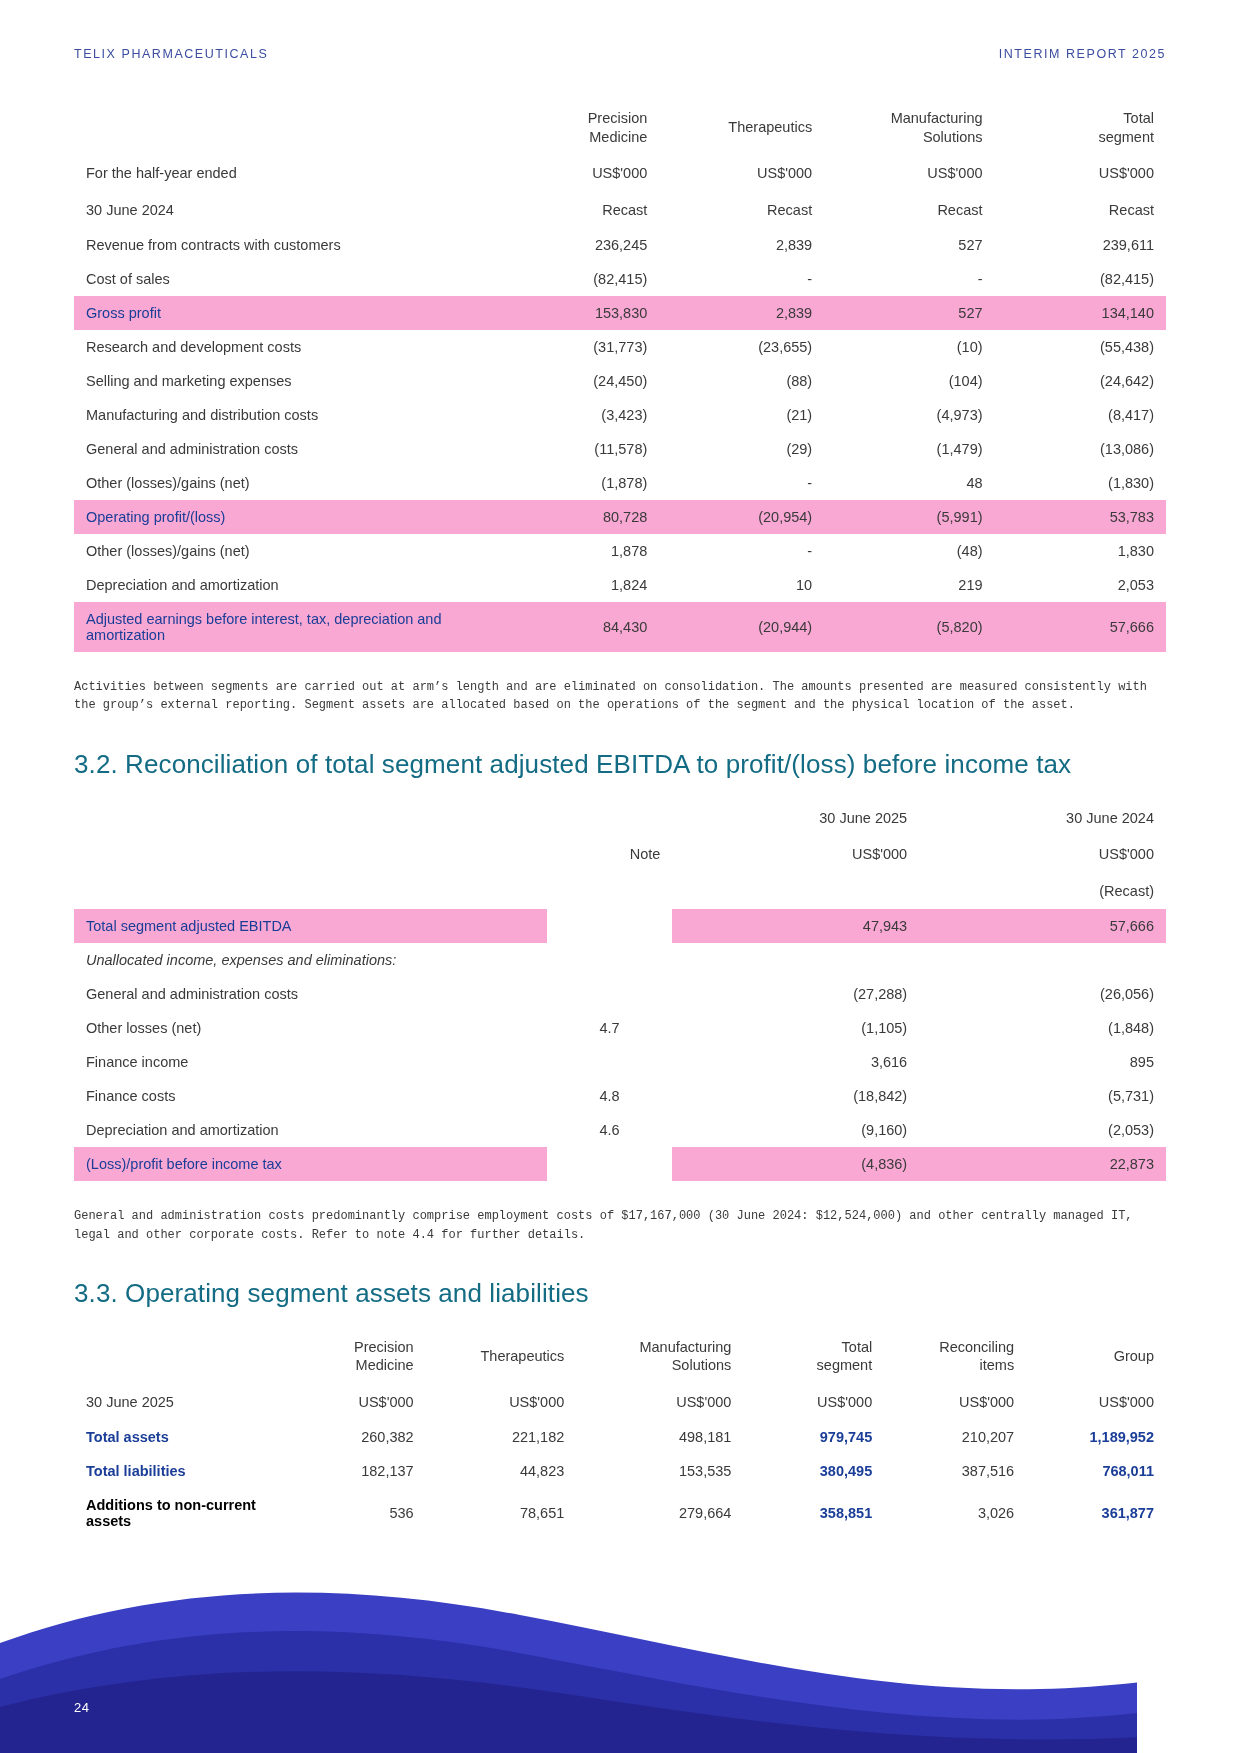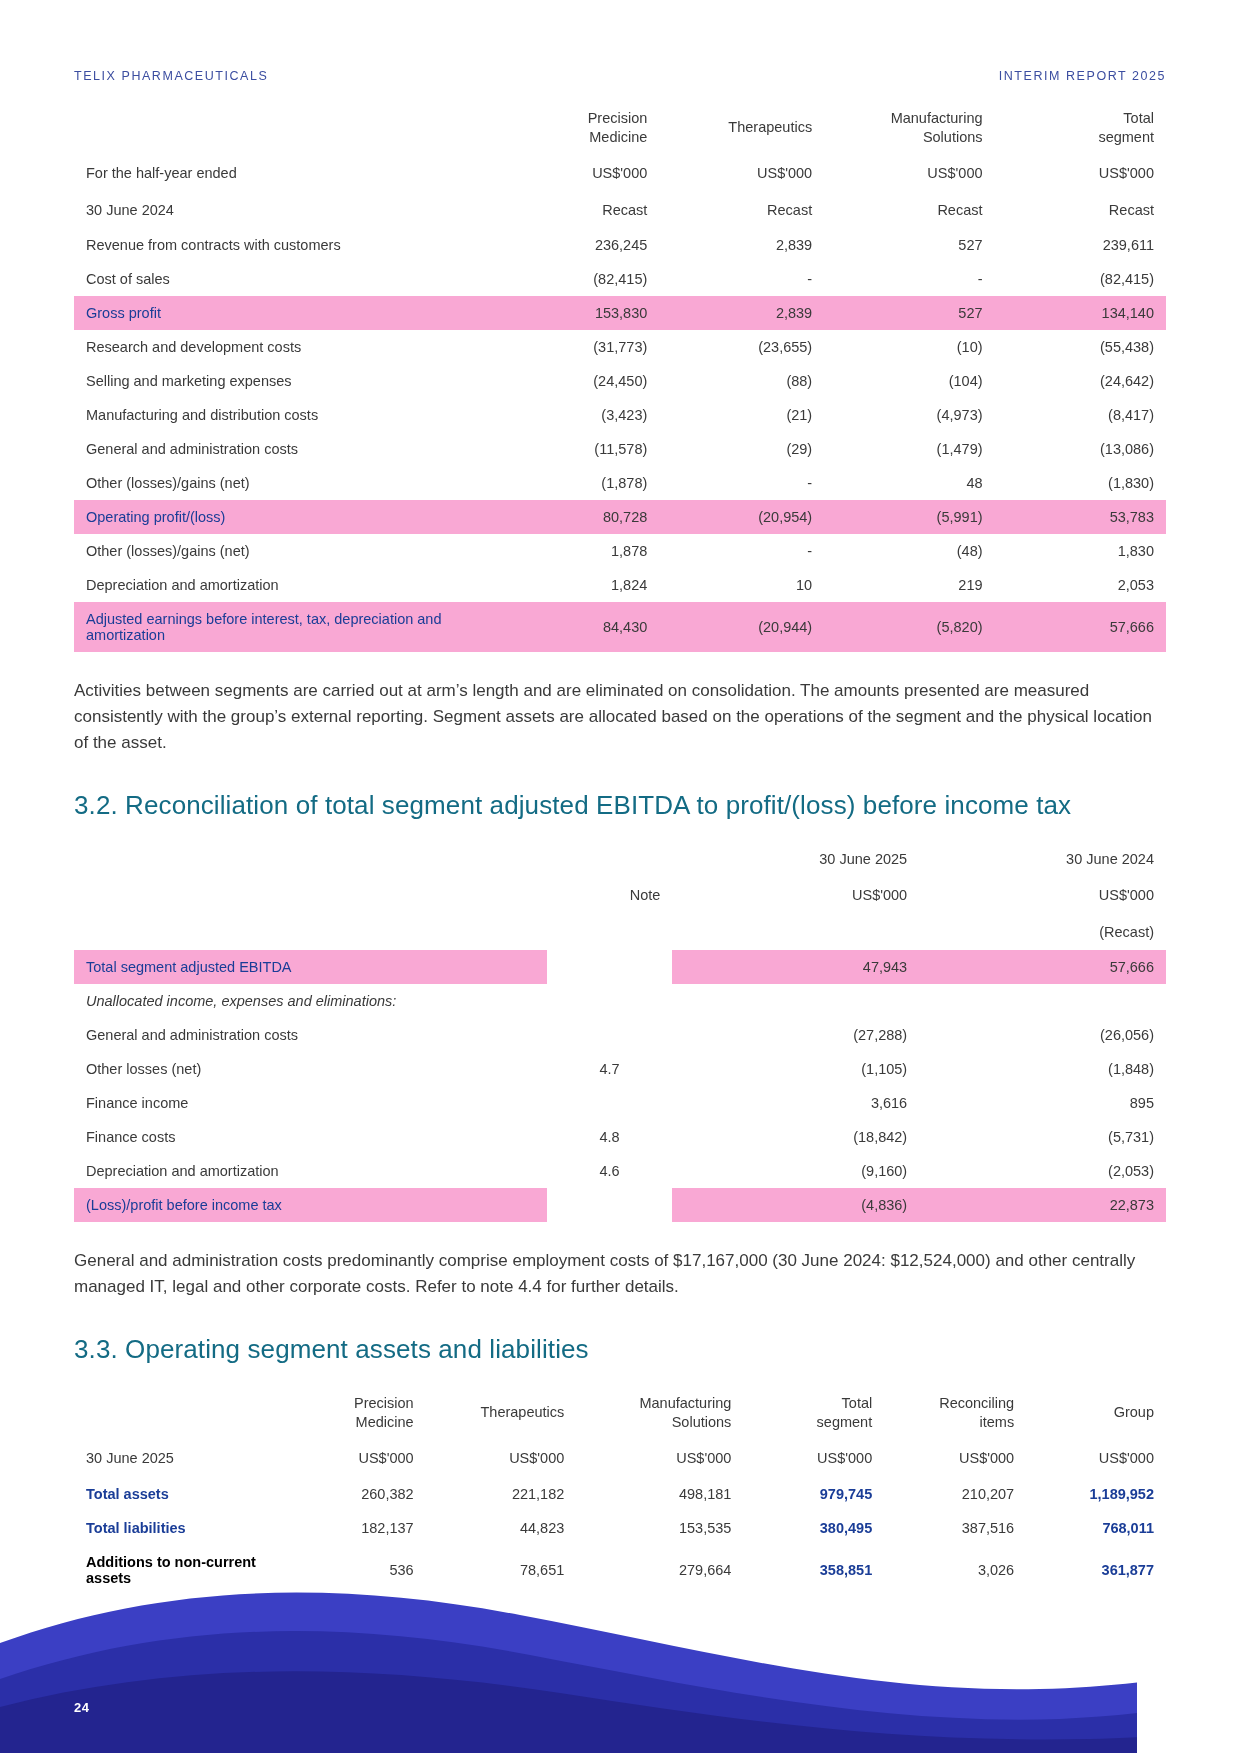--- a/index.html
+++ b/index.html
@@ -27,21 +27,20 @@
     top: 47px;
     left: 74px;
     right: 74px;
     display: flex;
     justify-content: space-between;
     align-items: baseline;
     font-size: 12.5px;
     letter-spacing: 1.55px;
     color: #3b4da0;
     font-weight: 400;
-    margin-top: 22px;
   }
   .runhead .right { text-align: right; }
 
   
   .content {
     position: absolute;
     top: 100px;
     left: 74px;
     width: 1092px;
   }
@@ -89,24 +88,25 @@
     color: #1a3d97;
     font-weight: 700;
     border-bottom: 1px solid #c0ced6;
   }
   .shade td.lbl { color: #1a3d97; }
 
   .italic td.lbl { font-style: italic; }
 
   
   p.body {
-    font-size: 17px;
+    font-size: 12px;
     line-height: 1.52;
     color: #3a3a3a;
     margin: 26px 0 0 0;
+    font-family: Liberation Mono, monospace;
   }
   h3.sect {
     font-size: 26px;
     font-weight: 400;
     color: #136b84;
     margin: 34px 0 20px 0;
     letter-spacing: 0.1px;
   }
 
   .tbl-wrap { margin-top: 0; }
@@ -114,21 +114,20 @@
   .tbl-wrap.t3 { margin-top: 6px; }
 
   
   .footer {
     position: absolute;
     left: 0;
     bottom: 0;
     width: 1137px;
     height: 260px;
     overflow: hidden;
-    font-weight: bold;
   }
   .footer svg { display: block; }
   .pageno {
     position: absolute;
     left: 74px;
     bottom: 38px;
     font-size: 13px;
     color: #ffffff;
     letter-spacing: 0.4px;
   }

